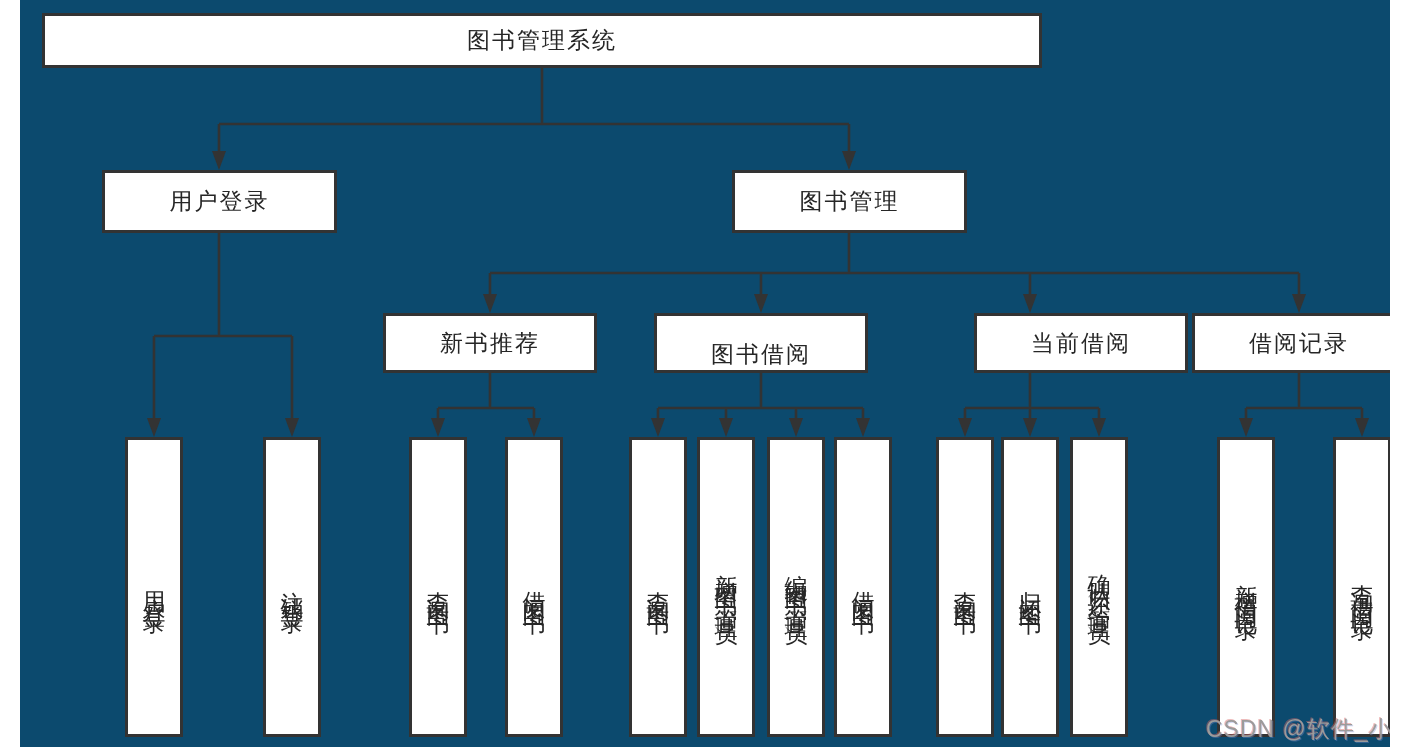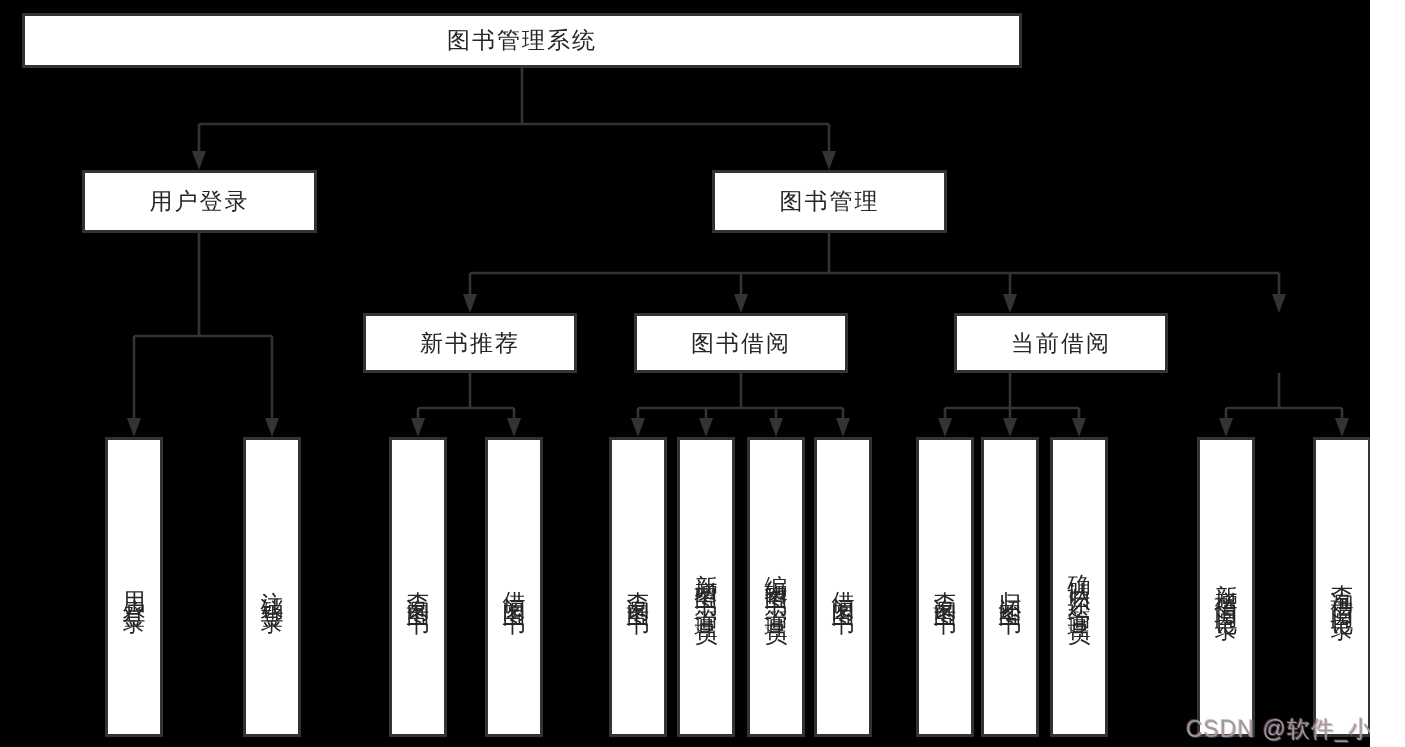--- a/index.html
+++ b/index.html
@@ -5,22 +5,23 @@
   html, body {
     margin: 0;
     padding: 0;
     background: #ffffff;
     font-family: "Liberation Sans", sans-serif;
   }
   .stage {
     position: relative;
     width: 1370px;
     height: 747px;
-    background: #000000;
+    background: #0c4a6e;
     overflow: hidden;
+    margin-left: 20px;
   }
   .stage svg.wires {
     position: absolute;
     left: 0; top: 0;
     width: 1405px; height: 747px;
   }
   .node {
     position: absolute;
     box-sizing: border-box;
     background: #ffffff;
@@ -118,25 +119,28 @@
   <div class="node lvl2" style="left:82px;">
     <span>用户登录</span>
   </div>
   <div class="node lvl2" style="left:712px;text-align:right;">
     <span>图书管理</span>
   </div>
 
   <div class="node lvl3" style="left:363px;">
     <span>新书推荐</span>
   </div>
-  <div class="node lvl3" style="left:634px;">
+  <div class="node lvl3" style="left:634px;align-items:flex-end;">
     <span>图书借阅</span>
   </div>
   <div class="node lvl3" style="left:954px;">
     <span>当前借阅</span>
+  </div>
+  <div class="node lvl3" style="left:1172px;">
+    <span>借阅记录</span>
   </div>
 
   <div class="node leaf" style="left:105px;">
     <span>用户登录</span>
   </div>
   <div class="node leaf" style="left:243px;">
     <span>注销登录</span>
   </div>
 
   <div class="node leaf" style="left:389px;">

